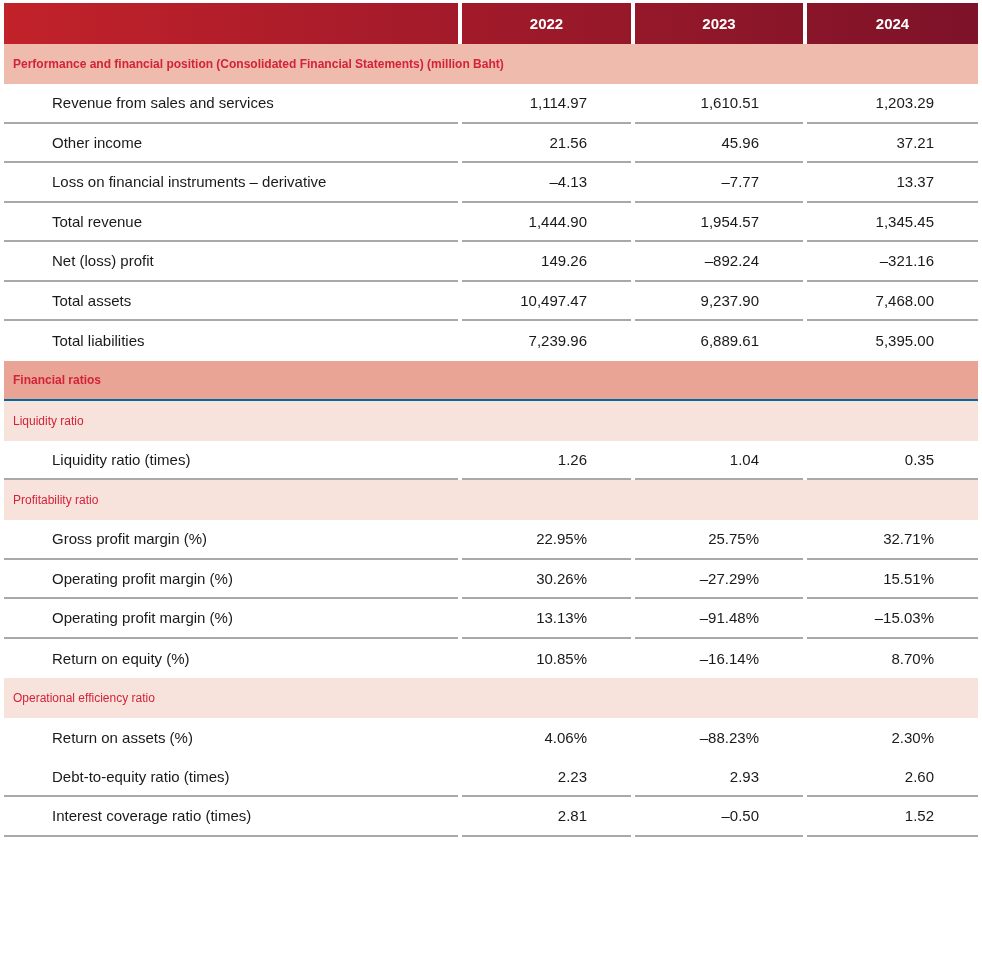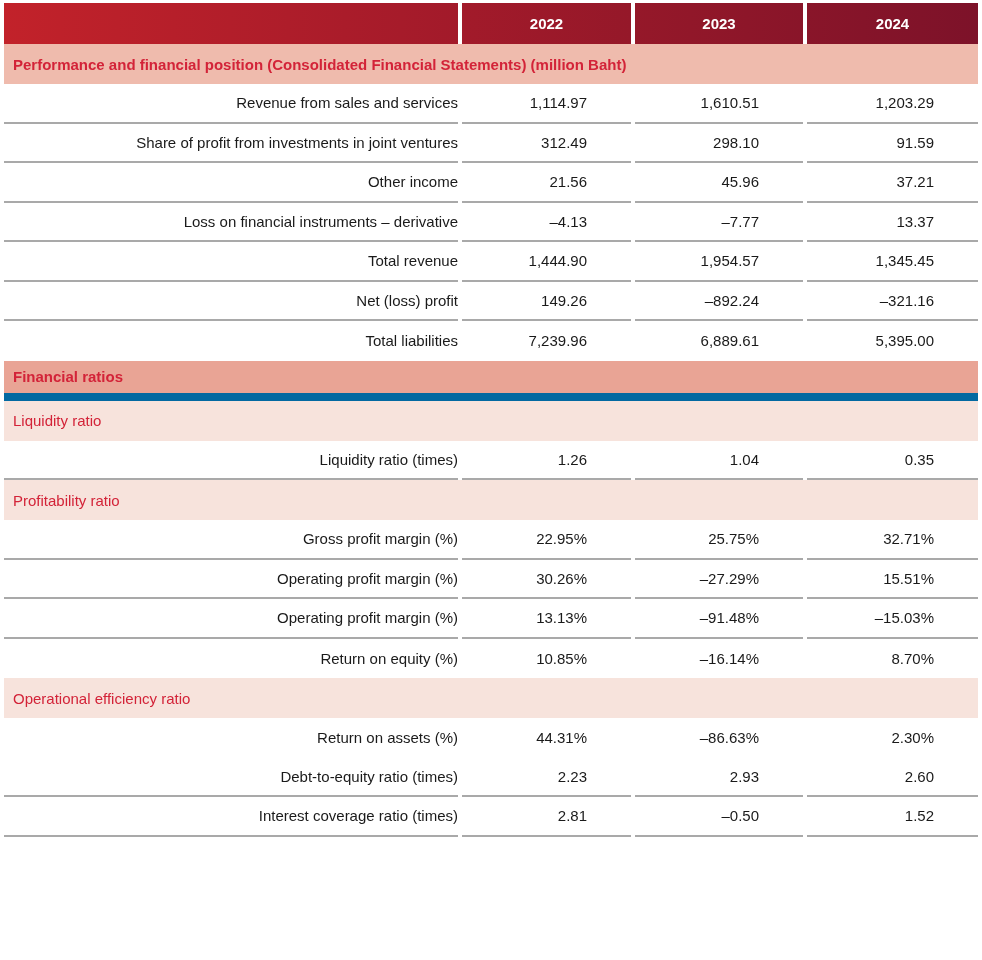--- a/index.html
+++ b/index.html
@@ -32,41 +32,41 @@
   }
   thead th:nth-child(1){background:linear-gradient(90deg,#c2222a,#a21a2a);}
   thead th:nth-child(2){background:linear-gradient(90deg,#a21a2a,#951829);}
   thead th:nth-child(3){background:linear-gradient(90deg,#951829,#891529);}
   thead th:nth-child(4){background:linear-gradient(90deg,#891529,#7d1229);}
 
   tr.section td{
     height:40px;
     box-sizing:border-box;
     vertical-align:middle;
-    font-size:15px;
+    font-size:12px;
     color:#d32338;
     padding:0 0 0 9px;
   }
   tr.section.salmon td{background:#efbbad;font-weight:700;}
   tr.section.salmon-dark td{background:#e9a495;font-weight:700;}
   tr.section.light td{background:#f7e3dc;font-weight:400;}
-  tr.section.divided td{border-bottom:8px solid #0369a1;}
+  tr.section.divided td{border-bottom:2px solid #0369a1;}
 
   tr.data-row td{
     height:39.5px;
     box-sizing:border-box;
     vertical-align:middle;
     background:#ffffff;
     border-bottom:2px solid #a9a9a9;
     font-size:15px;
     color:#1a1a1a;
     padding:0;
   }
   tr.data-row td.label{
-    text-align:right;
+    text-align:left;
     padding-left:48px;
   }
   tr.data-row td.val{
     text-align:right;
     padding-right:44px;
   }
   tr.data-row.no-border td{border-bottom:none;}
 </style>
 </head>
 <body>
@@ -90,26 +90,20 @@
       <tr class="section salmon">
         <td colspan="4">Performance and financial position (Consolidated Financial Statements) (million Baht)</td>
       </tr>
       <tr class="data-row">
         <td class="label">Revenue from sales and services</td>
         <td class="val">1,114.97</td>
         <td class="val">1,610.51</td>
         <td class="val">1,203.29</td>
       </tr>
       <tr class="data-row">
-        <td class="label">Share of profit from investments in joint ventures</td>
-        <td class="val">312.49</td>
-        <td class="val">298.10</td>
-        <td class="val">91.59</td>
-      </tr>
-      <tr class="data-row">
         <td class="label">Other income</td>
         <td class="val">21.56</td>
         <td class="val">45.96</td>
         <td class="val">37.21</td>
       </tr>
       <tr class="data-row">
         <td class="label">Loss on financial instruments – derivative</td>
         <td class="val">–4.13</td>
         <td class="val">–7.77</td>
         <td class="val">13.37</td>
@@ -118,20 +112,26 @@
         <td class="label">Total revenue</td>
         <td class="val">1,444.90</td>
         <td class="val">1,954.57</td>
         <td class="val">1,345.45</td>
       </tr>
       <tr class="data-row">
         <td class="label">Net (loss) profit</td>
         <td class="val">149.26</td>
         <td class="val">–892.24</td>
         <td class="val">–321.16</td>
+      </tr>
+      <tr class="data-row">
+        <td class="label">Total assets</td>
+        <td class="val">10,497.47</td>
+        <td class="val">9,237.90</td>
+        <td class="val">7,468.00</td>
       </tr>
       <tr class="data-row no-border">
         <td class="label">Total liabilities</td>
         <td class="val">7,239.96</td>
         <td class="val">6,889.61</td>
         <td class="val">5,395.00</td>
       </tr>
       <tr class="section salmon-dark divided">
         <td colspan="4">Financial ratios</td>
       </tr>
@@ -169,22 +169,22 @@
         <td class="label">Return on equity (%)</td>
         <td class="val">10.85%</td>
         <td class="val">–16.14%</td>
         <td class="val">8.70%</td>
       </tr>
       <tr class="section light">
         <td colspan="4">Operational efficiency ratio</td>
       </tr>
       <tr class="data-row no-border">
         <td class="label">Return on assets (%)</td>
-        <td class="val">44.31%</td>
-        <td class="val">–86.63%</td>
+        <td class="val">4.06%</td>
+        <td class="val">–88.23%</td>
         <td class="val">2.30%</td>
       </tr>
       <tr class="data-row">
         <td class="label">Debt-to-equity ratio (times)</td>
         <td class="val">2.23</td>
         <td class="val">2.93</td>
         <td class="val">2.60</td>
       </tr>
       <tr class="data-row">
         <td class="label">Interest coverage ratio (times)</td>

